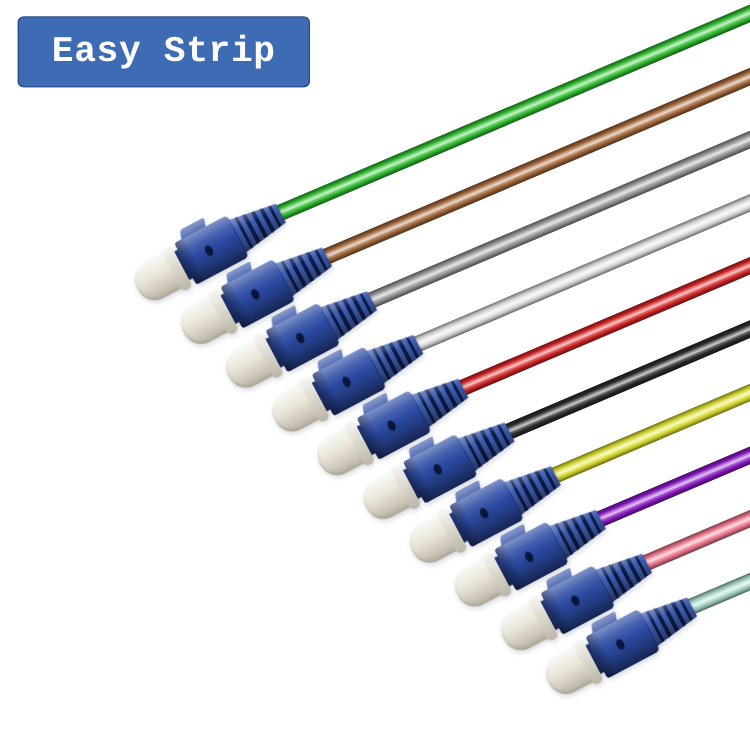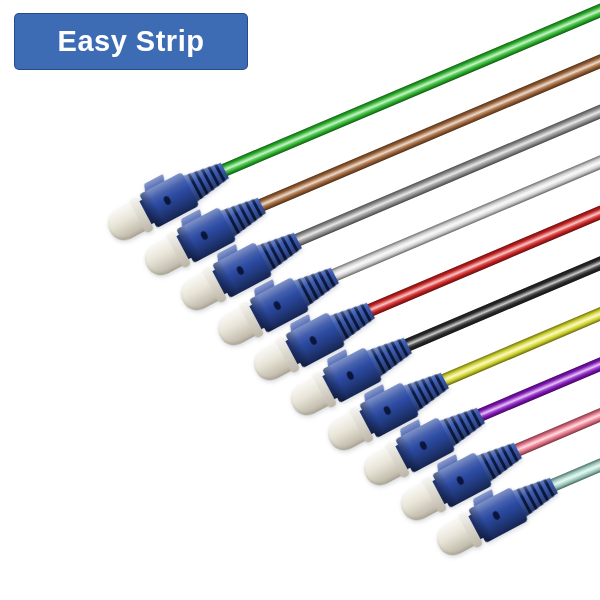--- a/index.html
+++ b/index.html
@@ -1,19 +1,19 @@
 <!DOCTYPE html>
 <html style="--bg: #ffffff; --badge-bg: #3d6cb5; --badge-fg: #ffffff; --body-blue: #2b4aa2; --boot-blue: #24469f; --cap-cream: #e9e5d8;"><head>
 <meta charset="utf-8">
 <style>
   html,body{margin:0;padding:0;background:#fff;}
   .canvas{
     position:relative; width:600px; height:600px;
     background:var(--bg,#ffffff); overflow:hidden;
-    font-family:Liberation Sans, sans-serif;
+    font-family:Liberation Mono, monospace;
   }
   
   .badge{
     position:absolute; left:14px; top:13px; width:234px; height:57px;
     background:var(--badge-bg,#3d6cb5);
     border:1px solid rgba(22,46,96,.55);
     border-radius:5px; box-sizing:border-box;
     display:flex; align-items:center; justify-content:center;
   }
   .badge span{

